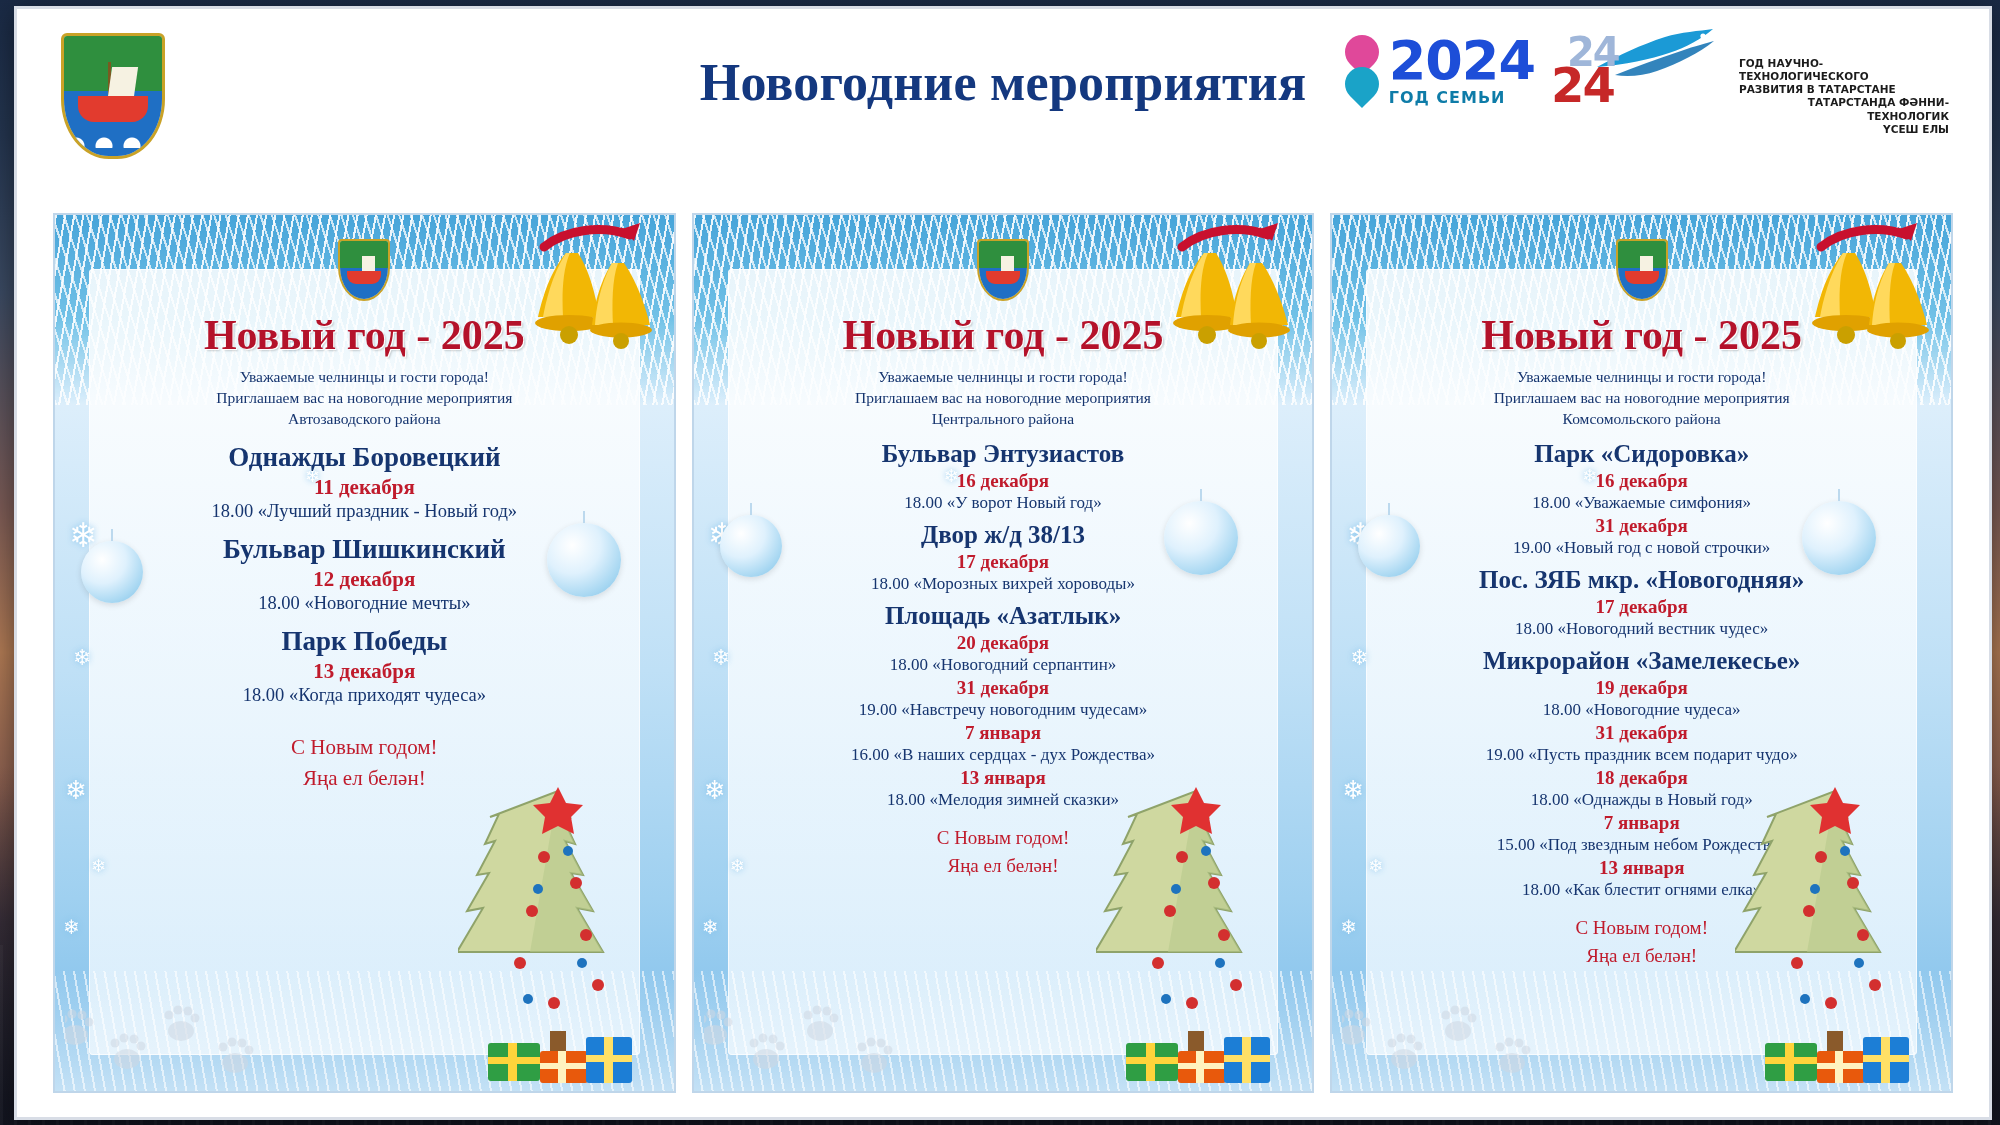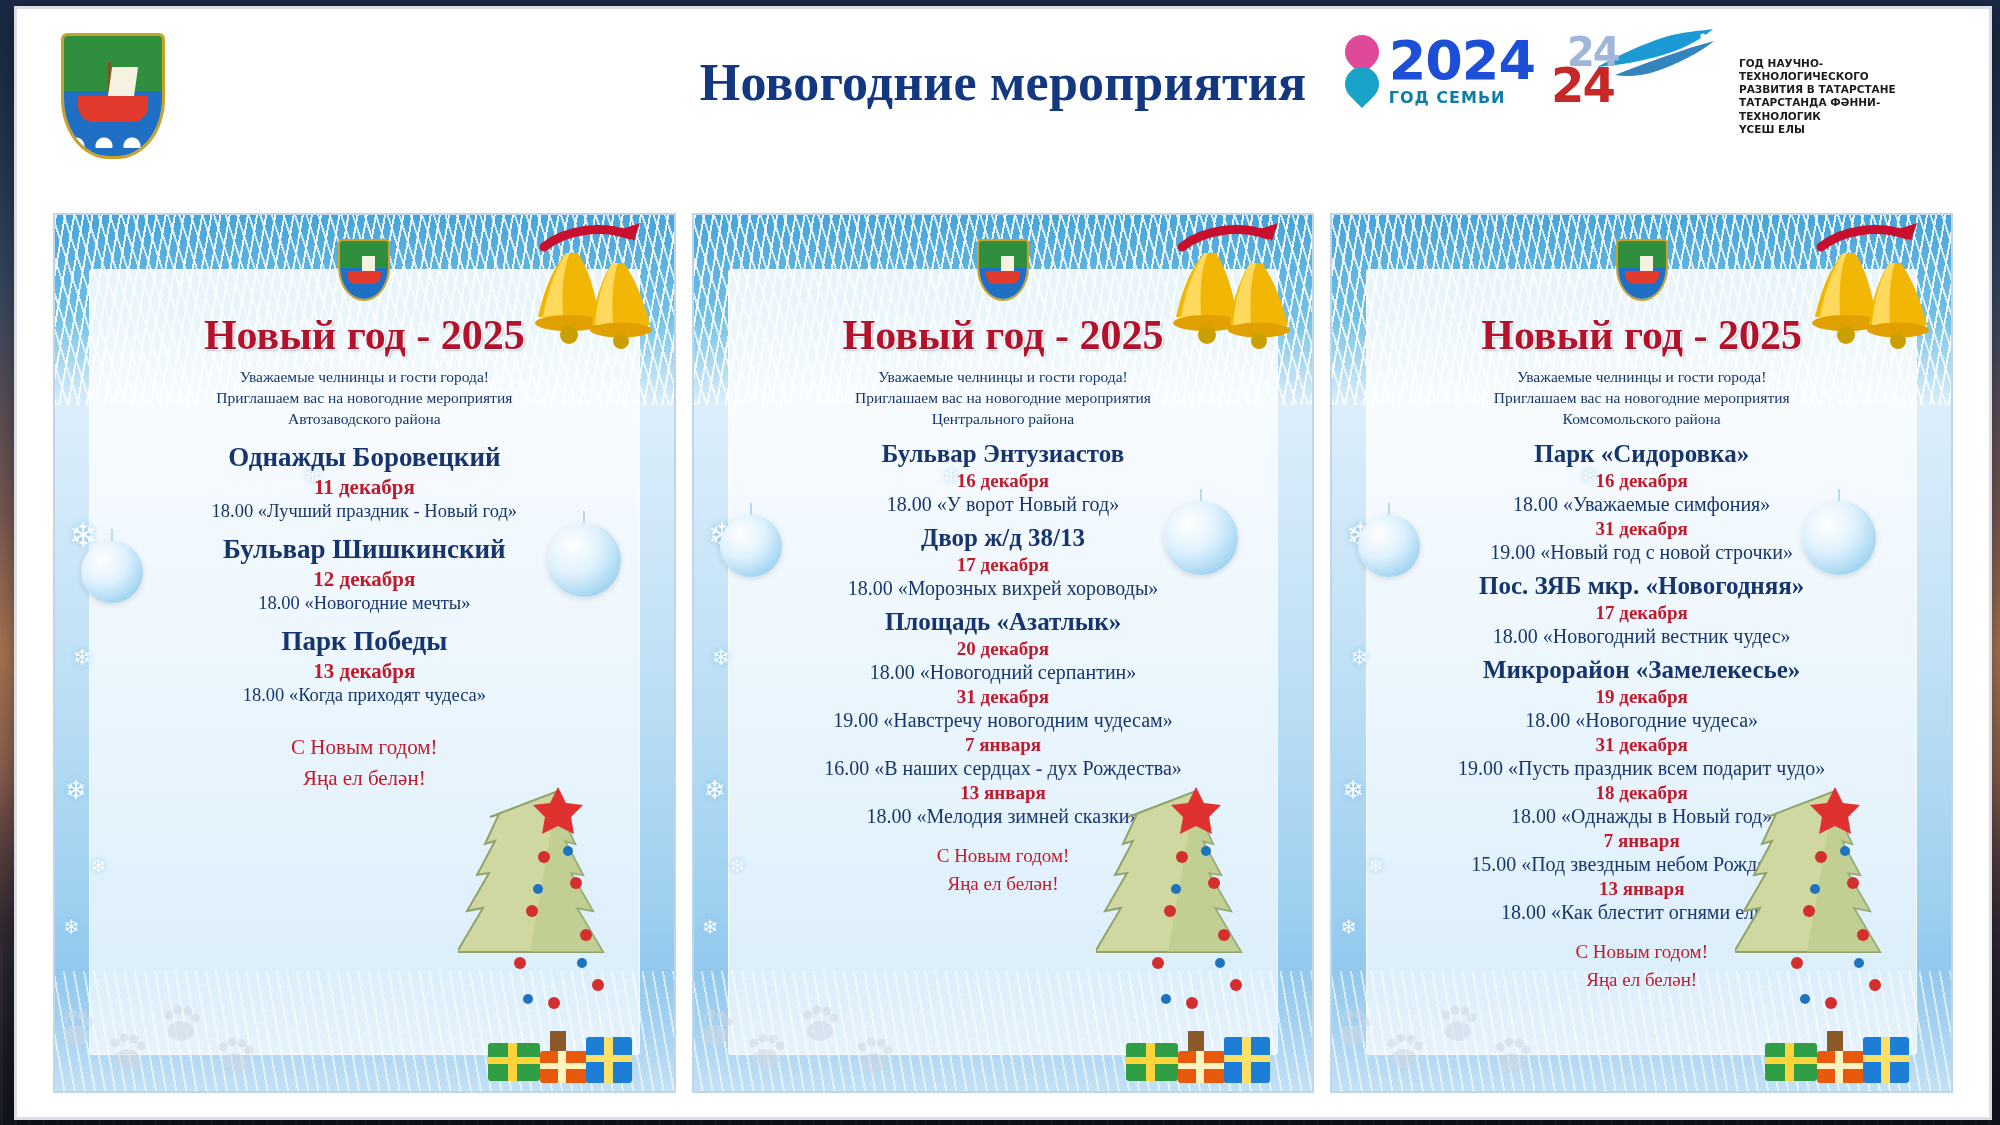--- a/index.html
+++ b/index.html
@@ -154,21 +154,21 @@
   }
   .logo-tech .tlines {
     font-family:"DejaVu Sans", sans-serif;
     font-size: 10.5px;
     font-weight: bold;
     color: #1b1b1b;
     line-height: 1.25;
     max-width: 210px;
     margin-top: 30px;
   }
-  .logo-tech .tlines .l2 { color:#1b1b1b; }
+  .logo-tech .tlines .l2 { color:#1b1b1b;text-align:right; }
 
   
   .posters {
     position: absolute;
     left: 0; right: 0;
     top: 188px;
     bottom: 0;
     display: flex;
     justify-content: center;
     gap: 16px;
@@ -271,21 +271,21 @@
     font-size: 21px;
     color: #c01b2c;
     margin-top: 2px;
   }
   .poster.compact .date { font-size: 19px; }
   .ev {
     font-size: 18.5px;
     color: #16356f;
     margin-top: 1px;
   }
-  .poster.compact .ev { font-size: 20px; }
+  .poster.compact .ev { font-size: 17px; }
   .ev .tm { color: #16356f; }
   .closing {
     margin-top: 26px;
     color: #c01b2c;
     font-size: 21px;
     font-weight: normal;
     line-height: 1.5;
   }
   .poster.compact .closing { margin-top: 14px; font-size: 19px; }
 

